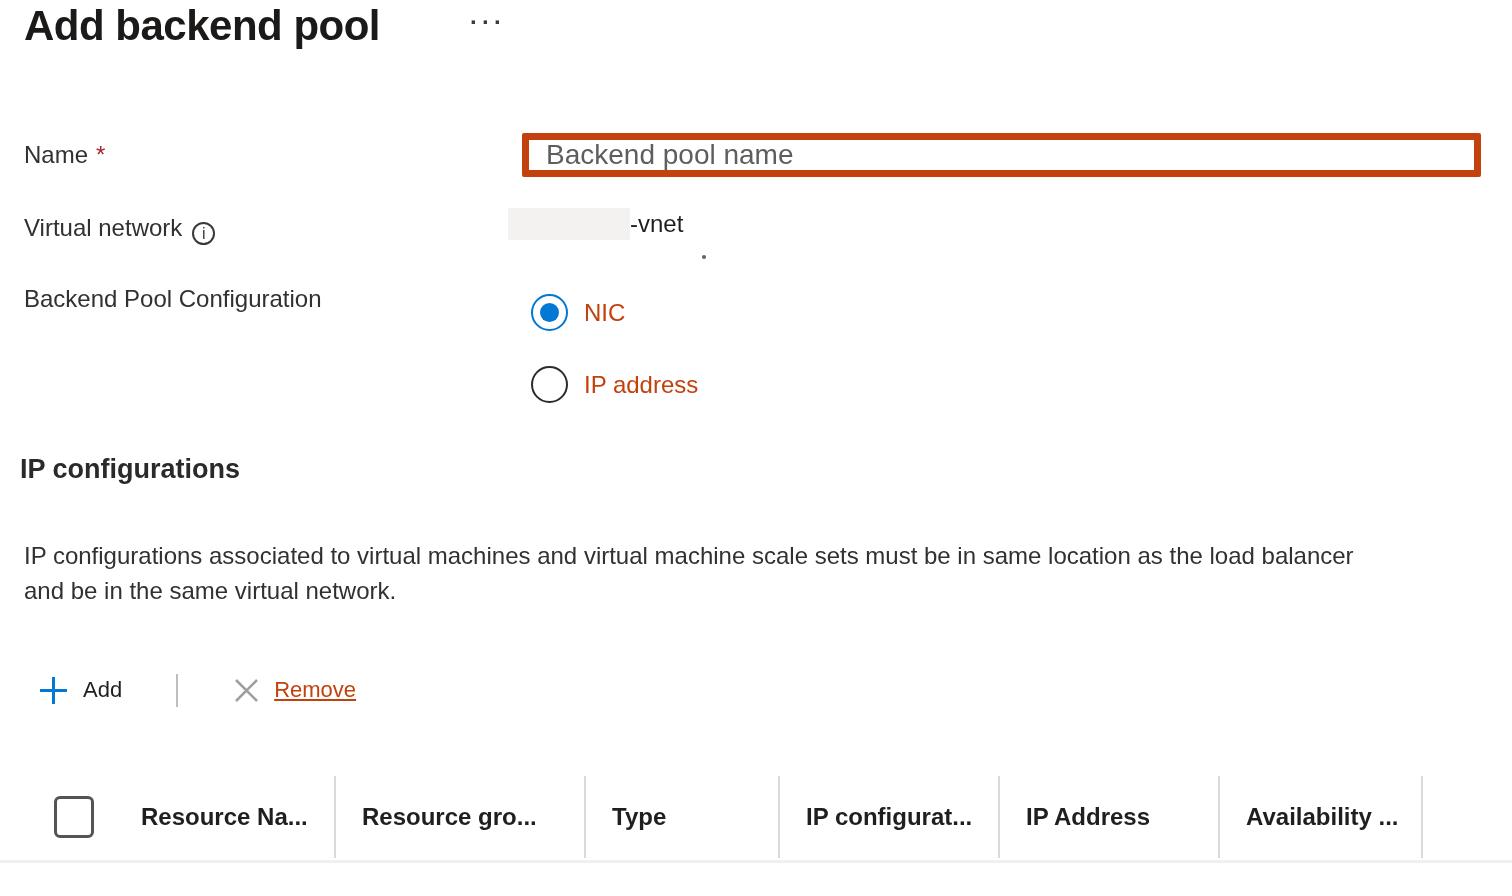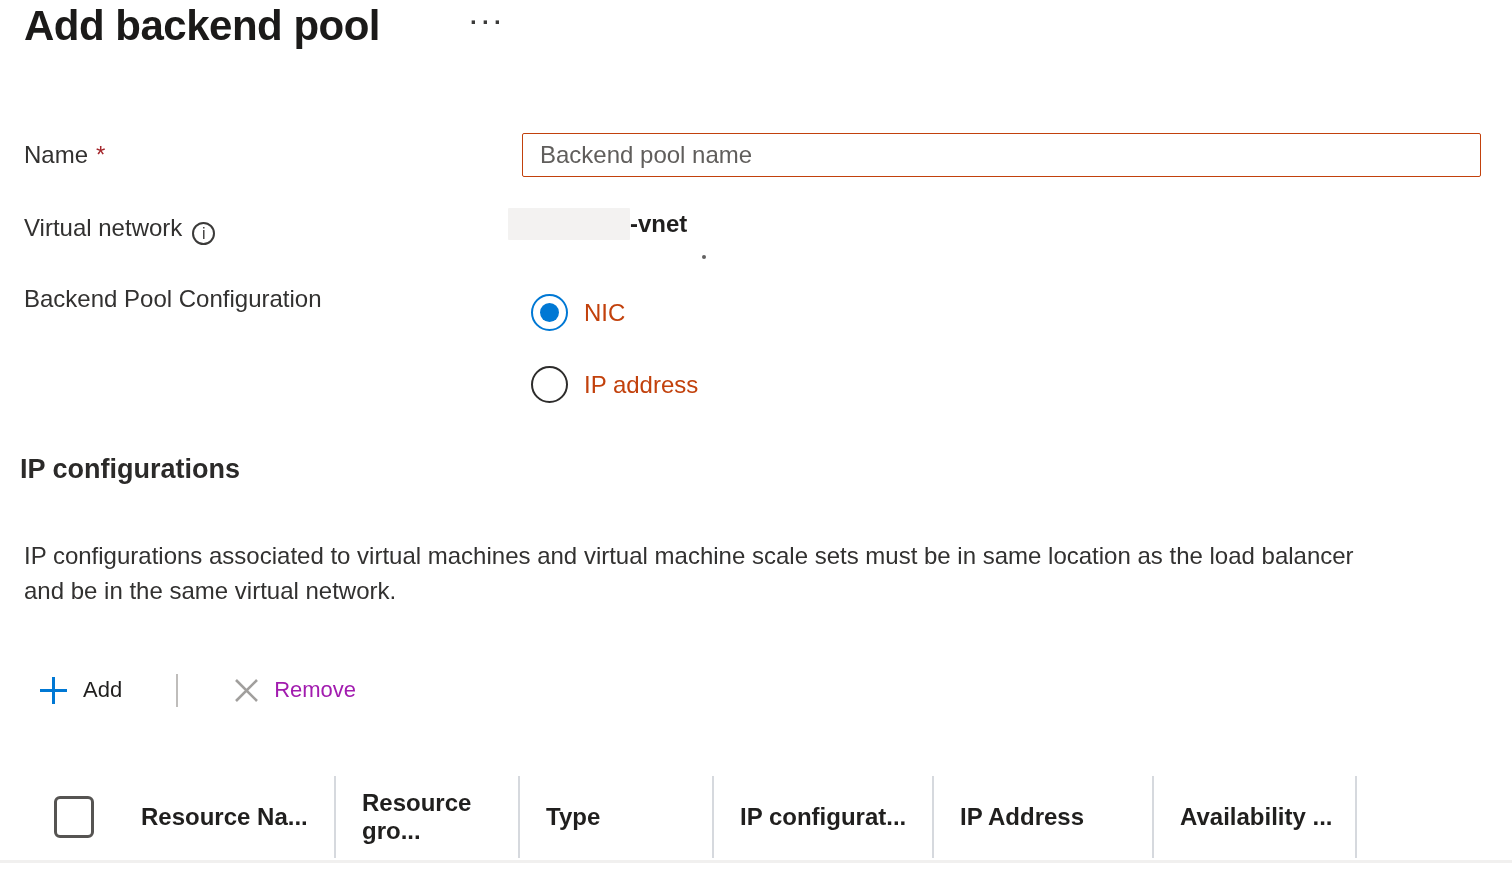--- a/index.html
+++ b/index.html
@@ -11,46 +11,46 @@
   .page-title { position: absolute; left: 24px; top: 2px; font-size: 42px; font-weight: 700; color: #1b1a19; letter-spacing: -0.5px; }
   .more-btn { position: absolute; left: 466px; top: 2px; width: 44px; height: 40px; background: none; border: none; cursor: pointer; display: flex; align-items: center; justify-content: center; }
   .more-btn .dots { font-size: 24px; font-weight: 700; color: #3b3a39; letter-spacing: 4px; line-height: 1; }
 
   
   .field-label { position: absolute; left: 24px; font-size: 24px; color: #323130; }
   .req { color: #a4262c; margin-left: 8px; }
   .info-icon { display: inline-block; vertical-align: -3px; margin-left: 10px; width: 23px; height: 23px; border: 2px solid #3b3a39; border-radius: 50%; text-align: center; font-size: 16px; line-height: 19px; color: #3b3a39; font-weight: 400; cursor: pointer; }
 
   
-  .text-input { position: absolute; left: 522px; top: 133px; width: 959px; height: 44px; border: 1px solid #c2410c; border-radius: 2px; font-size: 24px; padding: 0 17px; color: #201f1e; font-family: "Liberation Sans", sans-serif; background: #fff; }
+  .text-input { position: absolute; left: 522px; top: 133px; width: 959px; height: 44px; border: 7px solid #c2410c; border-radius: 2px; font-size: 28px; padding: 0 17px; color: #201f1e; font-family: "Liberation Sans", sans-serif; background: #fff; }
   .text-input::placeholder { color: #605e5c; opacity: 1; }
 
   
   .vnet-row { position: absolute; left: 508px; top: 208px; display: flex; align-items: center; }
   .redact-box { width: 122px; height: 32px; background: #f3f2f1; border-radius: 1px; }
-  .vnet-text { font-size: 24px; color: #201f1e; font-weight: bold; }
+  .vnet-text { font-size: 24px; color: #201f1e; }
   .artifact-dot { position: absolute; left: 702px; top: 255px; width: 4px; height: 4px; background: #3b3a39; border-radius: 50%; opacity: .8; }
 
   
   .radio-row { position: absolute; left: 531px; display: flex; align-items: center; gap: 16px; cursor: pointer; }
   .radio-outer { width: 37px; height: 37px; border-radius: 50%; border: 2.5px solid #2d2c2b; background: #fff; display: flex; align-items: center; justify-content: center; flex: none; }
   .radio-outer.selected { border-color: #0078d4; }
   .radio-dot { width: 19px; height: 19px; border-radius: 50%; background: #0078d4; }
   .radio-label { font-size: 24px; color: #c2410c; }
 
   
   .section-heading { position: absolute; left: 20px; top: 454px; font-size: 27px; font-weight: 700; color: #2b2a29; }
   .section-desc { position: absolute; left: 24px; top: 538px; width: 1450px; font-size: 24px; color: #323130; line-height: 35px; }
 
   
   .toolbar { position: absolute; left: 38px; top: 668px; display: flex; align-items: center; height: 44px; }
   .tb-btn { display: flex; align-items: center; gap: 14px; background: none; border: none; cursor: pointer; font-family: "Liberation Sans", sans-serif; font-size: 22px; padding: 0; }
   .tb-btn .tb-label { color: #201f1e; }
   .tb-btn.disabled { cursor: default; }
-  .tb-btn.disabled .tb-label { color: #a21caf; }
+  .tb-btn.disabled .tb-label { color: #c2410c; text-decoration: underline; }
   .tb-divider { width: 2px; height: 33px; background: #bfbdbb; margin: 0 55px 0 54px; }
 
   
   .grid-header { position: absolute; left: 0; top: 776px; width: 1512px; height: 82px; display: flex; align-items: stretch; }
   .gh-cell { display: flex; align-items: center; font-size: 24px; font-weight: 700; color: #201f1e; padding-left: 26px; border-right: 2px solid #d6d9de; }
   .gh-check-cell { width: 115px; display: flex; align-items: center; border-right: none; padding-left: 54px; }
   .checkbox { width: 40px; height: 42px; border: 3px solid #565452; border-radius: 6px; background: #fff; cursor: pointer; }
   .gh-filler { flex: 1; border-right: none; }
   .grid-header-bottomline { position: absolute; left: 0; top: 860px; width: 1512px; height: 3px; background: #f1f0ef; }
 
@@ -113,21 +113,21 @@
       </svg>
       <span class="tb-label">Remove</span>
     </button>
   </div>
 
   <div class="grid-header">
     <div class="gh-check-cell">
       <span class="checkbox"></span>
     </div>
     <div class="gh-cell" style="width:221px;">Resource Na...</div>
-    <div class="gh-cell" style="width:184px;">Resource gro...</div>
+    <div class="gh-cell" style="width:250px;">Resource gro...</div>
     <div class="gh-cell" style="width:194px;">Type</div>
     <div class="gh-cell" style="width:220px;">IP configurat...</div>
     <div class="gh-cell" style="width:220px;">IP Address</div>
     <div class="gh-cell" style="width:203px;">Availability ...</div>
     <div class="gh-filler"></div>
   </div>
   <div class="grid-header-bottomline"></div>
 
 </div>
 

